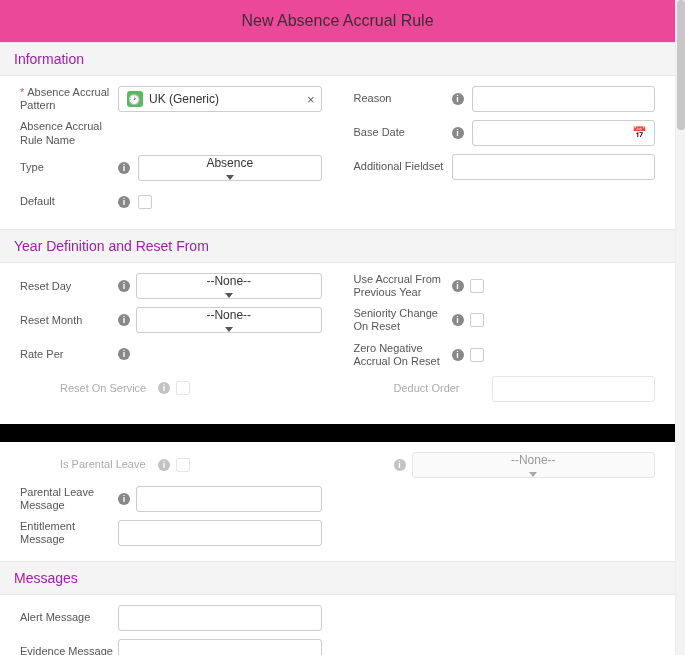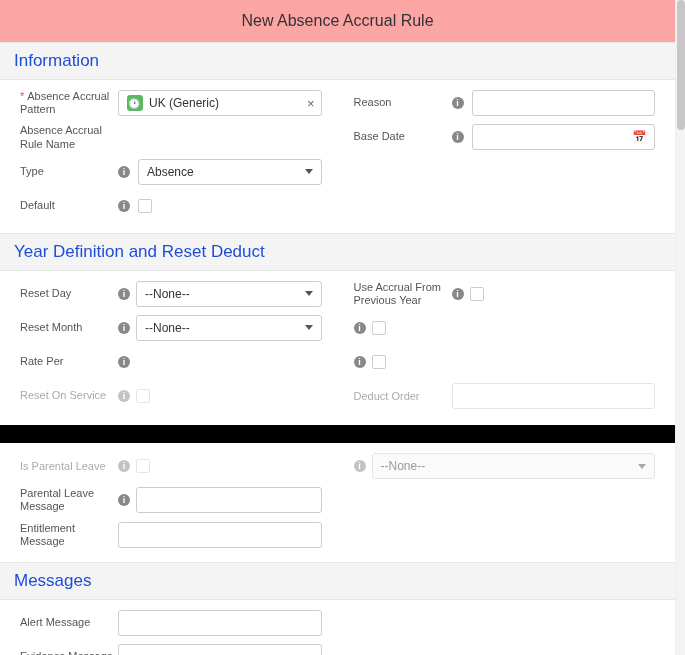--- a/index.html
+++ b/index.html
@@ -35,29 +35,29 @@
     width: 8px;
     height: 130px;
     background: #c7c7c7;
     border-radius: 4px;
   }
   .title {
     text-align: center;
     padding: 12px 0;
     font-size: 16px;
     color: #333;
-    background: #fca5a5;
+    background: #ec4899;
   }
   .section-head {
     background: #f4f4f4;
     border-top: 1px solid #e6e6e6;
     border-bottom: 1px solid #e6e6e6;
     padding: 8px 14px;
-    font-size: 17px;
-    color: #1d4ed8;
+    font-size: 14px;
+    color: #a21caf;
   }
   .section-body {
     padding: 10px 20px 6px 20px;
     background: #fff;
     display: flex;
     gap: 32px;
   }
   .col { flex: 1; }
   .row {
     display: flex;
@@ -96,21 +96,21 @@
     border: 1px solid #ccc;
     border-radius: 3px;
     background: #fff;
     padding: 0 8px;
     font-size: 12px;
     color: #333;
     display: flex;
     align-items: center;
     position: relative;
   }
-  .select { justify-content: space-between; }
+  .select { justify-content: space-between; flex-direction: column; }
   .select .caret {
     width: 0; height: 0;
     border-left: 4px solid transparent;
     border-right: 4px solid transparent;
     border-top: 5px solid #555;
   }
   .lookup {
     justify-content: flex-start;
     gap: 6px;
     padding-right: 26px;
@@ -136,21 +136,21 @@
   .date-wrap input { padding-right: 26px; }
   .date-wrap .cal {
     position: absolute; right: 8px; top: 50%; transform: translateY(-50%);
     color:#555; font-size:12px;
   }
   .gap-bar {
     height: 18px;
     background: #000;
     width: 100%;
   }
-  .disabled-row { opacity: 0.5; }
+  .disabled-row { opacity: 0.5; margin-left: 40px; }
   .half-row .label { width: 98px; }
   .half-row .info { margin-right: 6px; }
   .half-row input.chk { margin-left: 0; }
 </style>
 </head>
 <body>
 
 <div class="viewport">
 
   <div class="title">New Absence Accrual Rule</div>
@@ -201,25 +201,31 @@
       <div class="row">
         <div class="label">Base Date</div>
         <i class="info">i</i>
         <div class="control">
           <div class="date-wrap">
             <input type="text" style="">
             <span class="cal">📅</span>
           </div>
         </div>
       </div>
+      <div class="row">
+        <div class="label">Additional Fieldset</div>
+        <div class="control">
+            <input type="text" style="">
+          </div>
+      </div>
     </div>
   </div>
 
-  <div class="section-head">Year Definition and Reset Deduct</div>
-  <div class="section-body" style="padding-bottom:8px;align-items:center;">
+  <div class="section-head">Year Definition and Reset From</div>
+  <div class="section-body" style="padding-bottom:14px;align-items:center;">
     <div class="col">
       <div class="row half-row">
         <div class="label">Reset Day</div>
         <i class="info">i</i>
         <div class="control">
           <div class="select">
             <span>--None--</span>
               <span class="caret"></span>
           </div>
         </div>
@@ -248,26 +254,28 @@
     </div>
     <div class="col">
       <div class="row half-row">
         <div class="label">Use Accrual From Previous Year</div>
         <i class="info">i</i>
         <div class="control">
             <input type="checkbox" class="chk" style="">
           </div>
       </div>
       <div class="row half-row">
-        <i class="info">i</i>
-        <div class="control">
-            <input type="checkbox" class="chk" style="">
-          </div>
-      </div>
-      <div class="row half-row">
+        <div class="label">Seniority Change On Reset</div>
+        <i class="info">i</i>
+        <div class="control">
+            <input type="checkbox" class="chk" style="">
+          </div>
+      </div>
+      <div class="row half-row">
+        <div class="label">Zero Negative Accrual On Reset</div>
         <i class="info">i</i>
         <div class="control">
             <input type="checkbox" class="chk" style="">
           </div>
       </div>
       <div class="row half-row disabled-row">
         <div class="label">Deduct Order</div>
         <div class="control">
             <input type="text" style="">
           </div>

